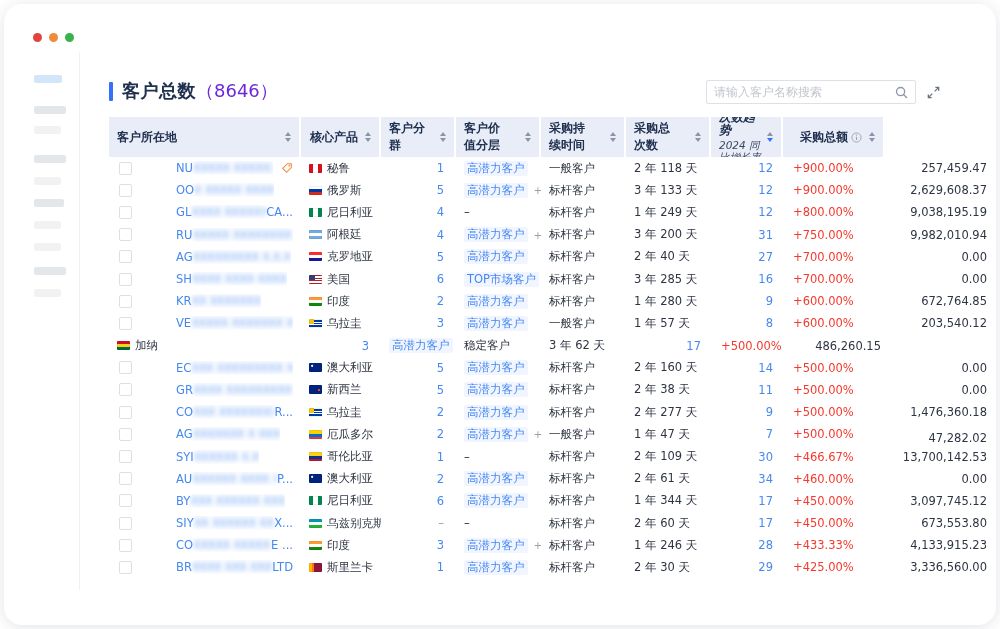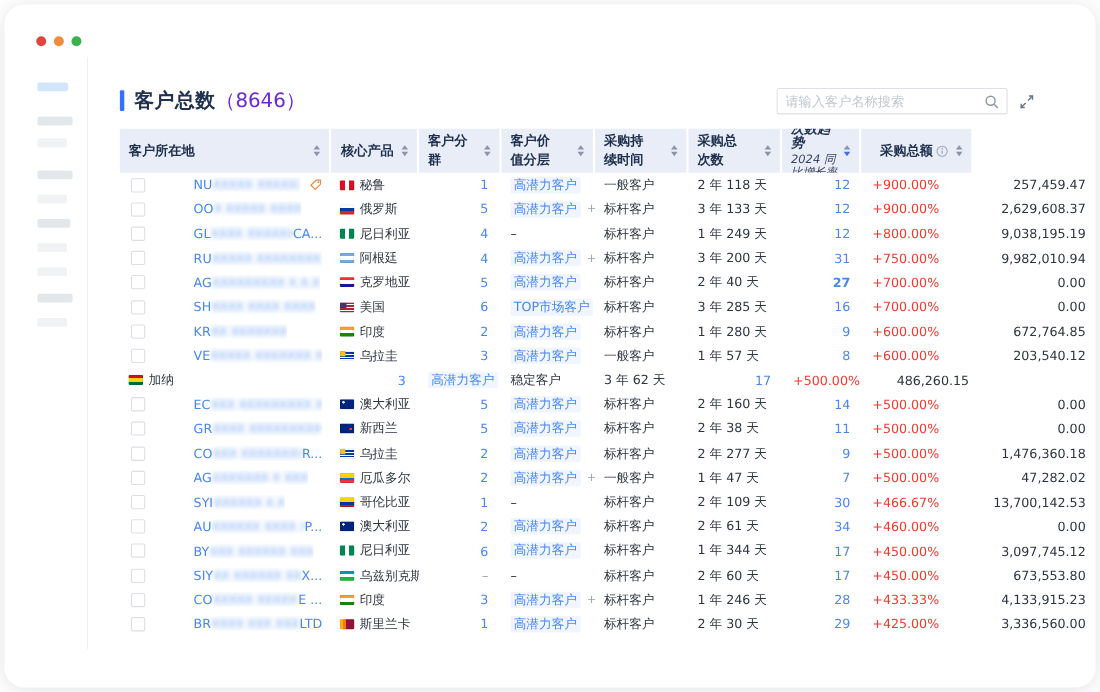--- a/index.html
+++ b/index.html
@@ -358,21 +358,21 @@
             </div>
             <div class="td">
               <span class="seg-pill">高潜力客户</span>
             </div>
             <div class="td">
               <span>标杆客户</span>
             </div>
             <div class="td">
               <span>2 年 40 天</span>
             </div>
-            <div class="td num" style="padding-right: 10px; font-weight: bold;">
+            <div class="td num" style="padding-right: 10px;">
               <span class="blue">27</span>
             </div>
             <div class="td" style="padding-left: 10px;">
               <span class="red">+700.00%</span>
             </div>
             <div class="td num" style="padding-right: 2px;">
               <span>0.00</span>
             </div>
           </div>
           <div class="grid row">
@@ -631,21 +631,21 @@
             </div>
             <div class="td">
               <span>1 年 47 天</span>
             </div>
             <div class="td num" style="padding-right: 10px;">
               <span class="blue">7</span>
             </div>
             <div class="td" style="padding-left: 10px;">
               <span class="red">+500.00%</span>
             </div>
-            <div class="td num" style="padding-right: 2px;">
+            <div class="td num" style="padding-right: 2px; align-items: flex-end;">
               <span>47,282.02</span>
             </div>
           </div>
           <div class="grid row">
             <div class="td name-cell">
               <span class="cbx"></span>
               <span class="name-text">
                 <span>SYI</span>
                 <span class="masked">XXXXXX X.X</span>
               </span>

